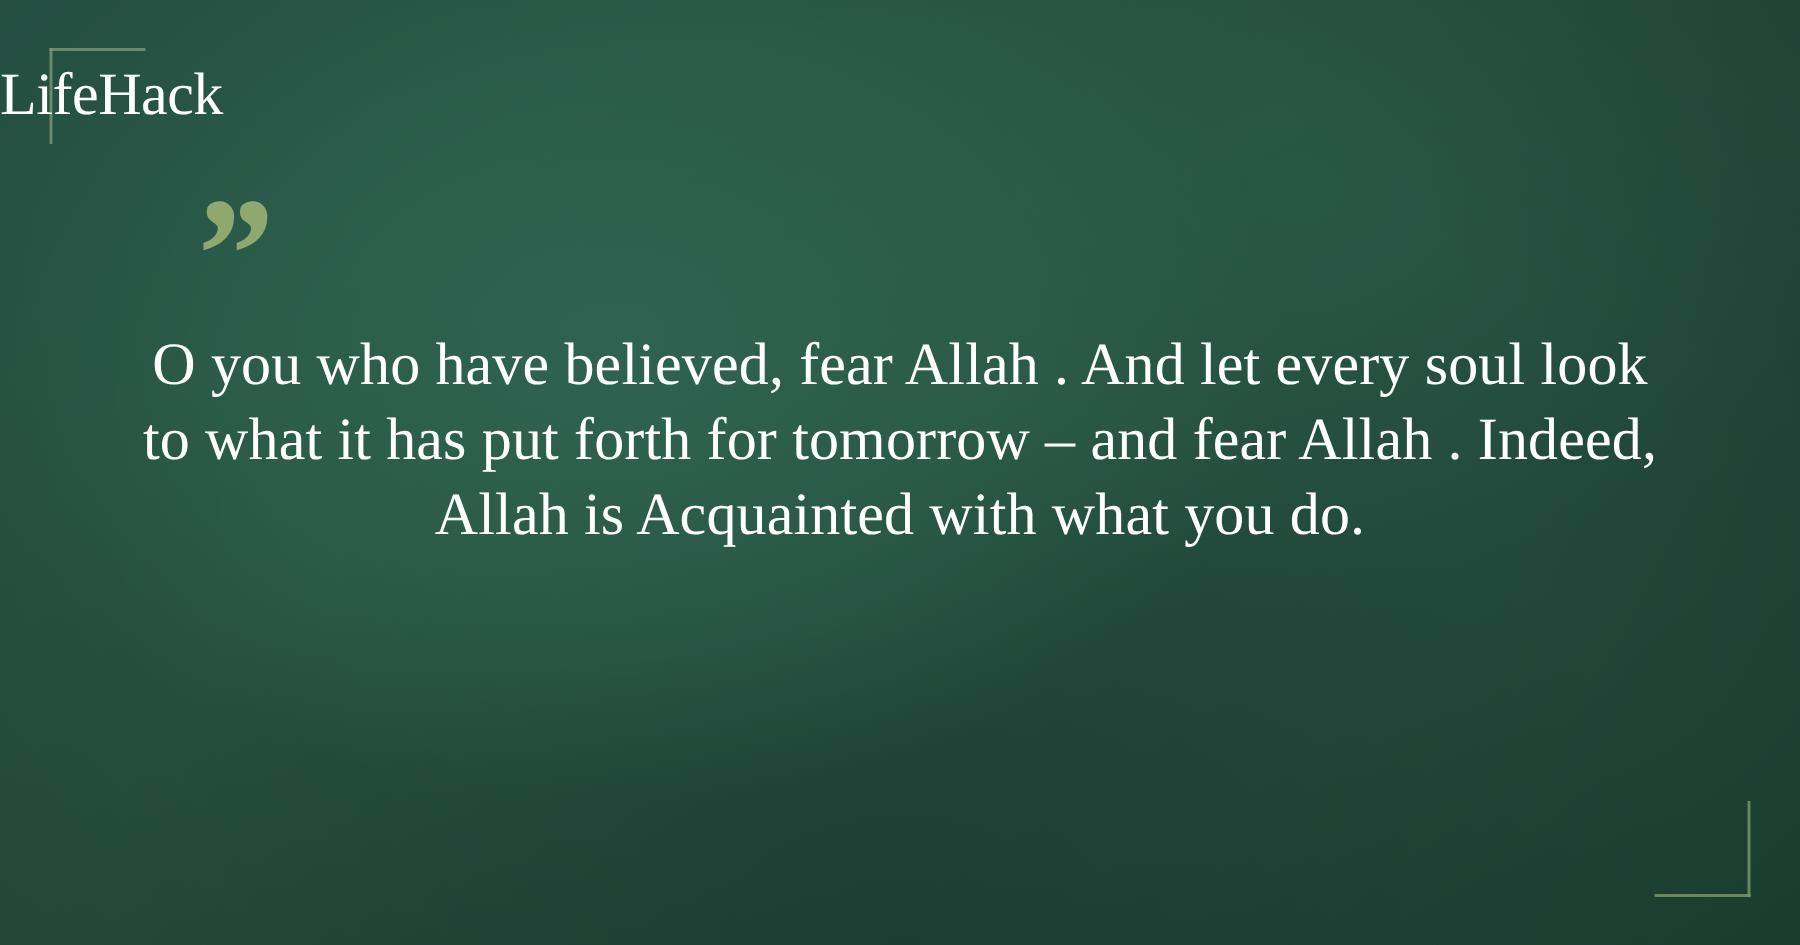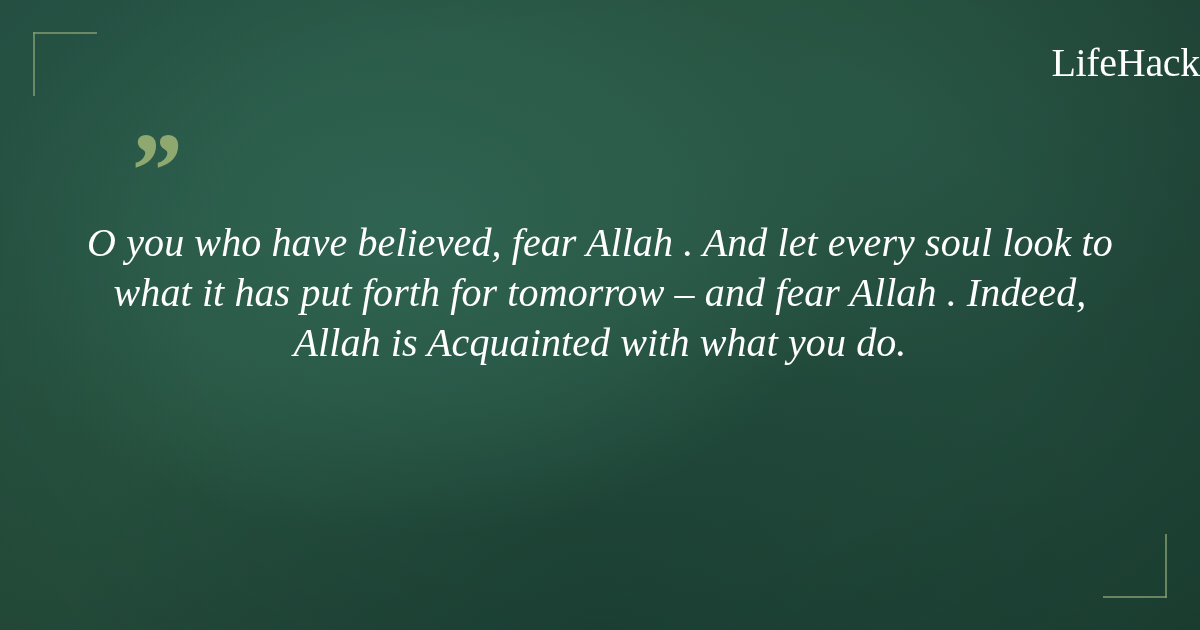--- a/index.html
+++ b/index.html
@@ -54,21 +54,21 @@
   #bracket-br { bottom: 32px; right: 33px; }
   #bracket-br .v { right: 0; bottom: 0; }
   #bracket-br .h { right: 0; bottom: 0; }
 
   
   #logo {
     position: absolute;
     top: 39px;
     left: 0;
     width: 1200px;
-    text-align: right;
+    text-align: left;
     font-family: "Liberation Serif", "DejaVu Serif", serif;
     font-size: 40px;
     line-height: 48px;
     color: #ffffff;
     letter-spacing: -0.3px;
     font-weight: 400;
   }
 
   
   #quote-mark {
@@ -85,21 +85,20 @@
   }
 
   
   #quote-text {
     position: absolute;
     top: 218px;
     left: 86px;
     width: 1028px;
     text-align: center;
     font-family: "Liberation Serif", "DejaVu Serif", serif;
-    font-style: italic;
     font-size: 40px;
     line-height: 50px;
     color: #ffffff;
     letter-spacing: 0.1px;
   }
 
   
   #attribution {
     position: absolute;
     top: 400px;

